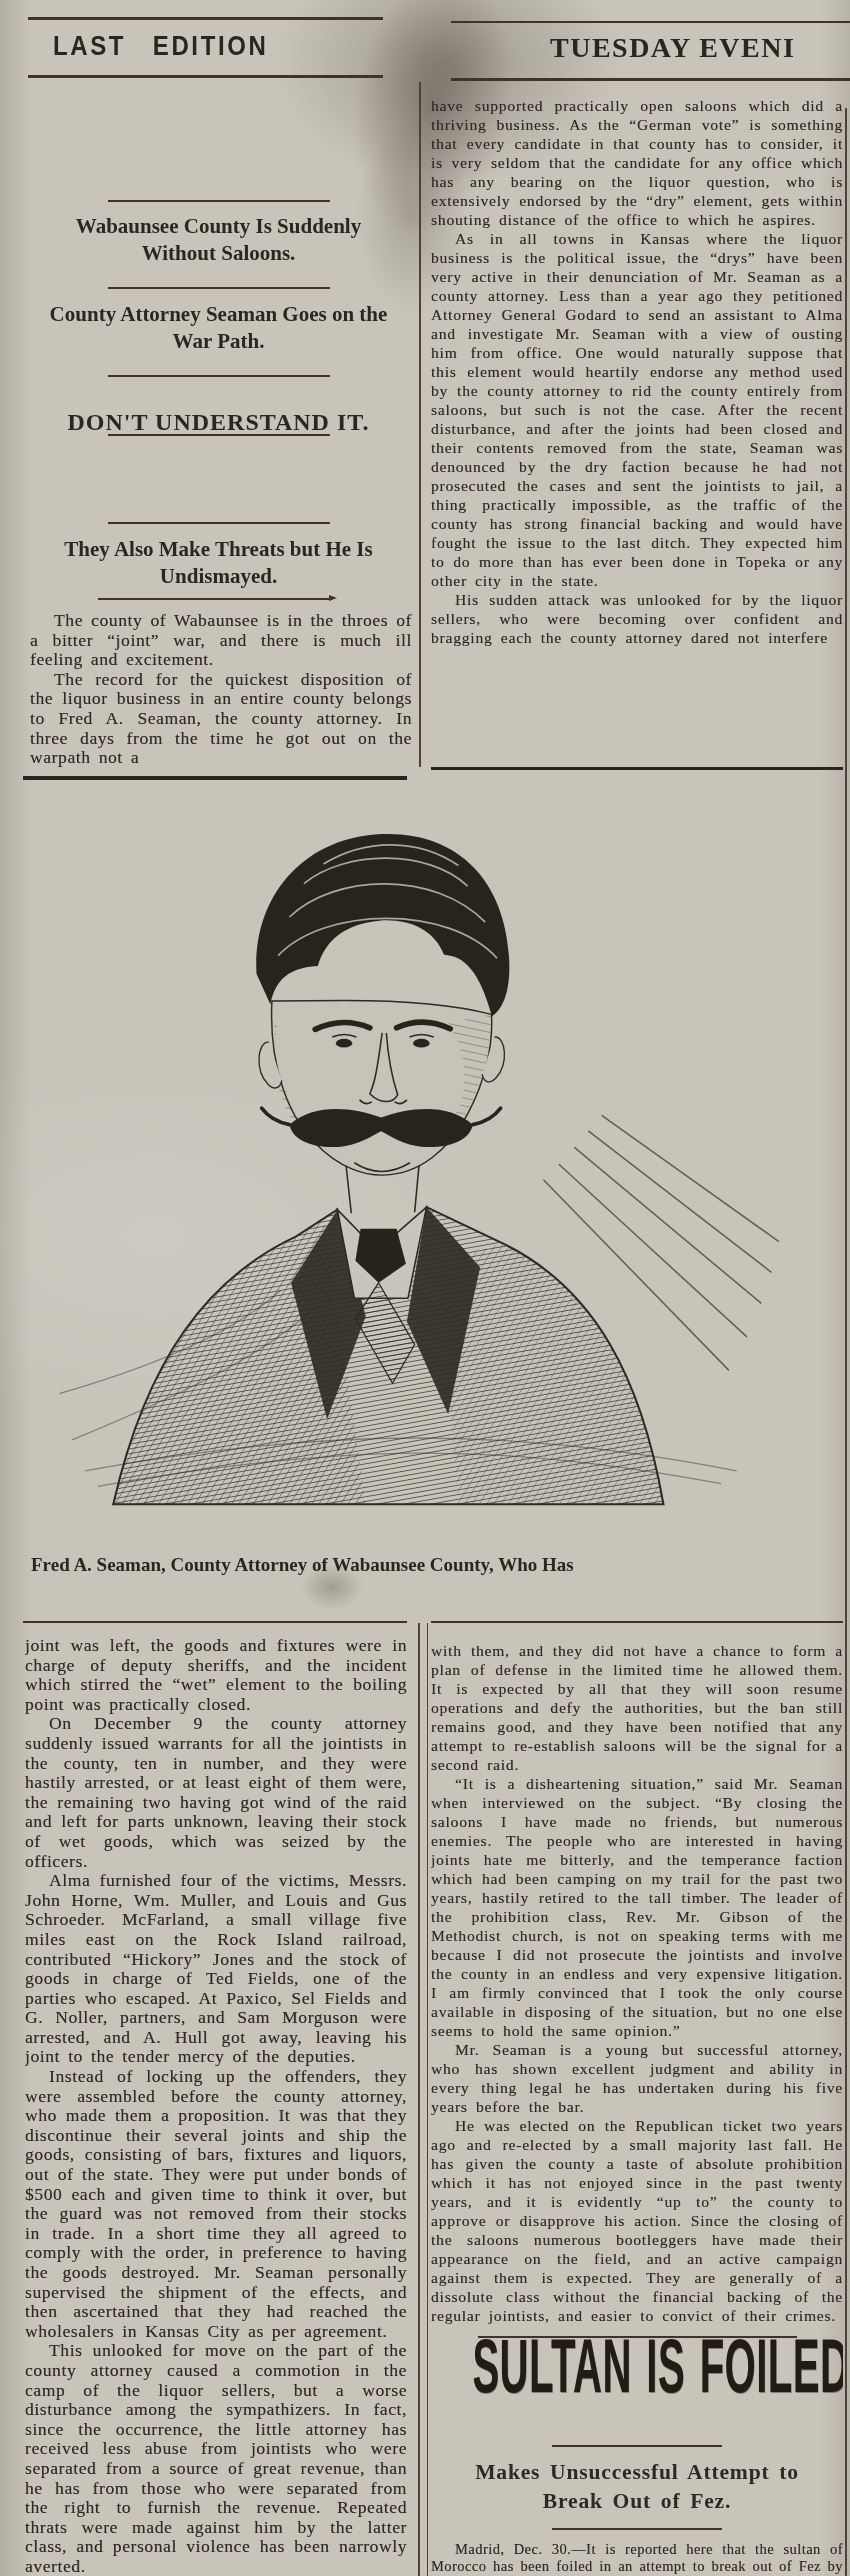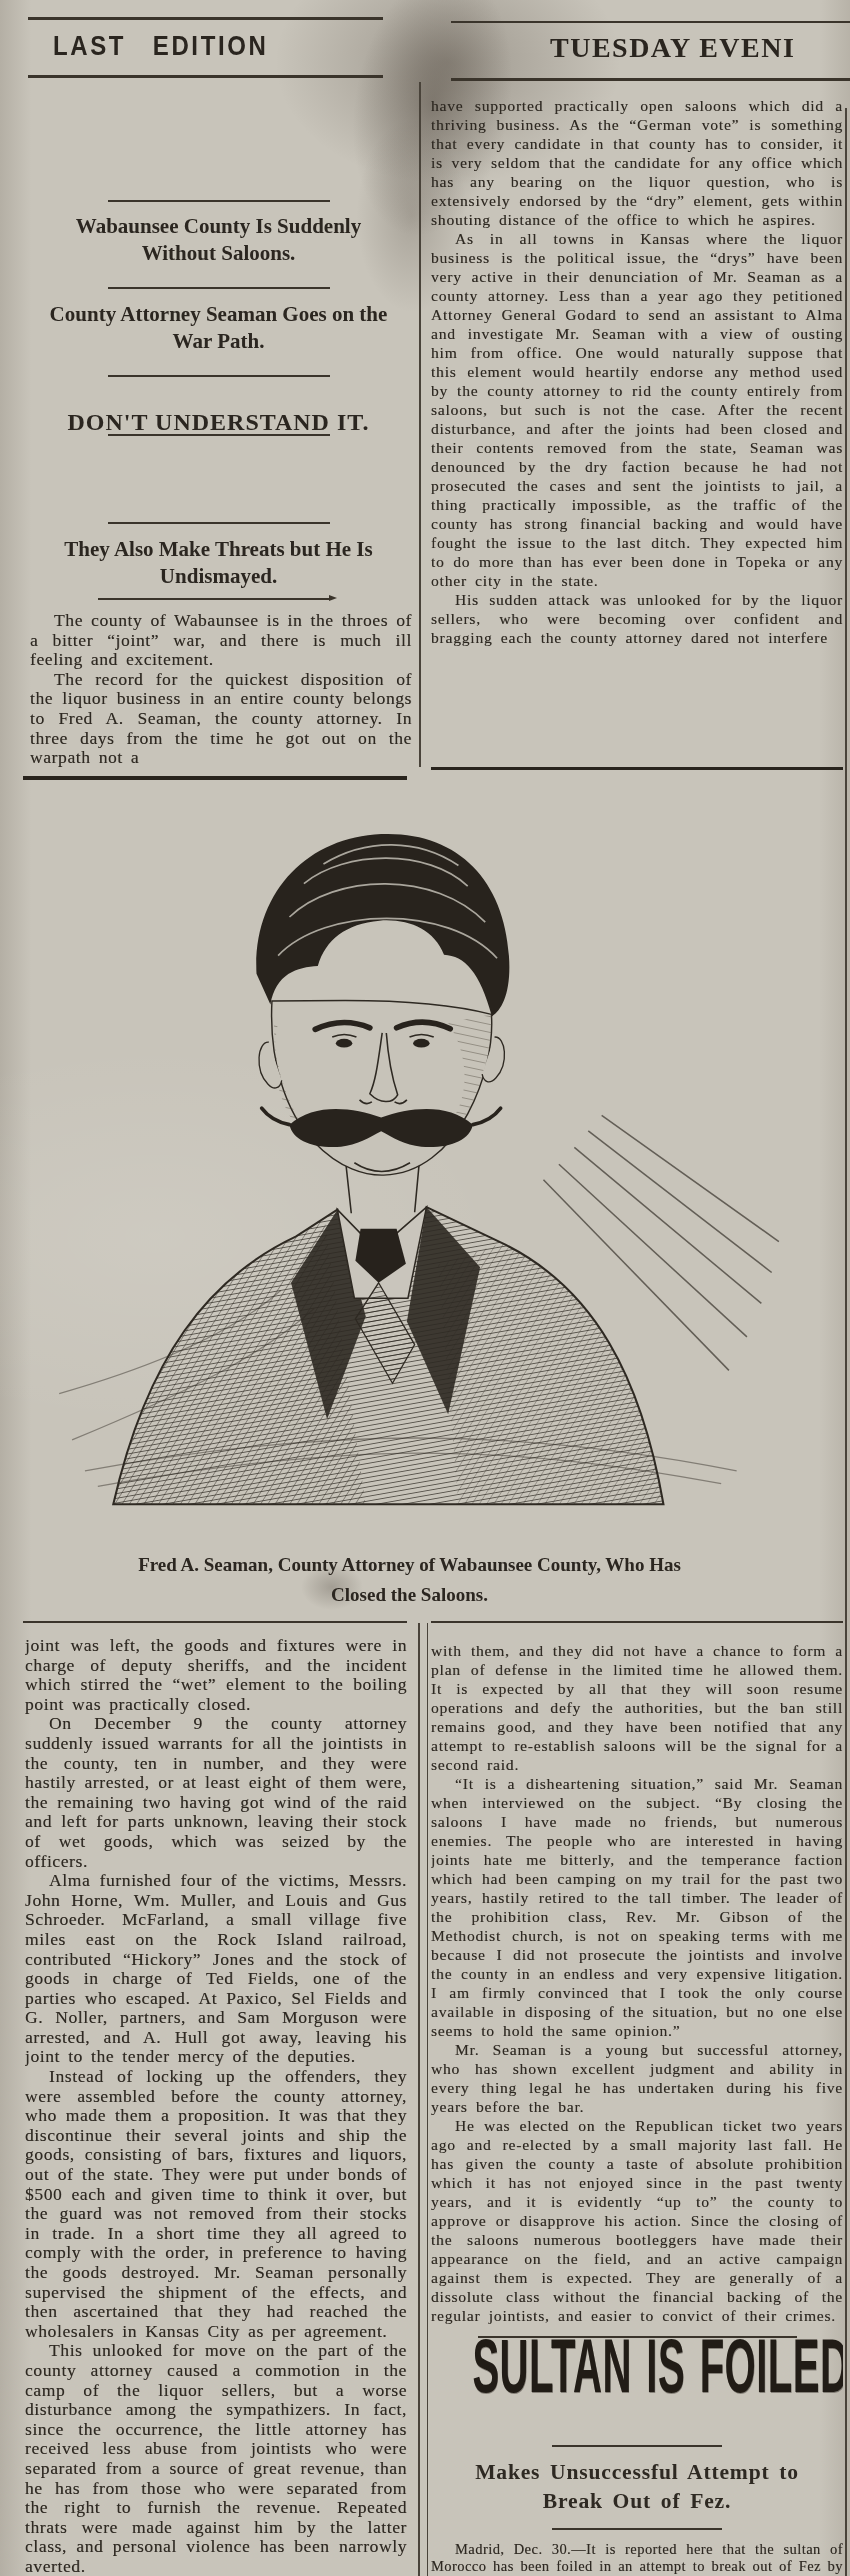--- a/index.html
+++ b/index.html
@@ -52,21 +52,21 @@
   .bodycol{position:absolute;text-align:justify;overflow:hidden;}
   .bodycol p{margin:0;text-indent:24px;text-shadow:0.3px 0.3px 0.4px rgba(46,41,34,.45);}
   .bodycol p.noind{text-indent:0;}
   .lead-size{font-size:17.5px;line-height:19.6px;letter-spacing:0.6px;word-spacing:3.1px;}
   .col-size{font-size:15.5px;line-height:19px;letter-spacing:0.8px;word-spacing:3.6px;}
   .sultan-size{font-size:14.4px;line-height:17px;letter-spacing:0.5px;word-spacing:2.1px;}
 
   .subdeck{width:361px;margin:7.2px auto 0 auto;text-align:center;font-weight:bold;
     font-size:21.6px;line-height:29px;text-indent:0 !important;}
 
-  .caption{position:absolute;left:31px;width:757px;text-align:center;font-weight:bold;
+  .caption{position:absolute;left:31px;width:757px;text-align:left;font-weight:bold;
     font-size:19px;line-height:29px;color:#2b2620;}
 
   .portrait{position:absolute;left:36px;top:801px;width:747px;height:706px;}
 </style>
 </head>
 <body>
 
 <div class="page">
 
   <div class="stain s1"></div>
@@ -194,21 +194,20 @@
       <path d="M492 628 C 540 586 612 594 670 614 C 728 594 800 586 848 628
                C 842 658 802 675 748 671 C 716 668 692 653 670 641
                C 648 653 622 668 592 671 C 538 675 498 658 492 628 Z" fill="#28231d"></path>
       <path d="M492 628 C 466 623 450 612 438 596 M 848 628 C 874 623 890 612 902 596" stroke="#28231d" stroke-width="7" fill="none" stroke-linecap="round"></path>
 
       <path d="M618 702 Q 670 736 726 702" stroke="#2e2922" stroke-width="3" fill="none"></path>
     </svg>
   </div>
 
   <div class="caption" style="top:1550px;">Fred A. Seaman, County Attorney of Wabaunsee County, Who Has</div>
-  <div class="caption" style="top:1580px;">Closed the Saloons.</div>
   <div class="rule" style="left:23px;top:1621px;width:384px;height:2.1px;"></div>
   <div class="rule" style="left:431px;top:1621px;width:412px;height:2.1px;"></div>
 
   <div class="bodycol lead-size" style="left:25px;top:1636px;width:382px;height:1693px;">
     <p class="noind">joint was left, the goods and fixtures were in charge of deputy sheriffs, and the incident which stirred the “wet” element to the boiling point was practically closed.</p>
     <p>On December 9 the county attorney suddenly issued warrants for all the jointists in the county, ten in number, and they were hastily arrested, or at least eight of them were, the remaining two having got wind of the raid and left for parts unknown, leaving their stock of wet goods, which was seized by the officers.</p>
     <p>Alma furnished four of the victims, Messrs. John Horne, Wm. Muller, and Louis and Gus Schroeder. McFarland, a small village five miles east on the Rock Island railroad, contributed “Hickory” Jones and the stock of goods in charge of Ted Fields, one of the parties who escaped. At Paxico, Sel Fields and G. Noller, partners, and Sam Morguson were arrested, and A. Hull got away, leaving his joint to the tender mercy of the deputies.</p>
     <p>Instead of locking up the offenders, they were assembled before the county attorney, who made them a proposition. It was that they discontinue their several joints and ship the goods, consisting of bars, fixtures and liquors, out of the state. They were put under bonds of $500 each and given time to think it over, but the guard was not removed from their stocks in trade. In a short time they all agreed to comply with the order, in preference to having the goods destroyed. Mr. Seaman personally supervised the shipment of the effects, and then ascertained that they had reached the wholesalers in Kansas City as per agreement.</p>
     <p>This unlooked for move on the part of the county attorney caused a commotion in the camp of the liquor sellers, but a worse disturbance among the sympathizers. In fact, since the occurrence, the little attorney has received less abuse from jointists who were separated from a source of great revenue, than he has from those who were separated from the right to furnish the revenue. Repeated thrats were made against him by the latter class, and personal violence has been narrowly averted.</p>
 

